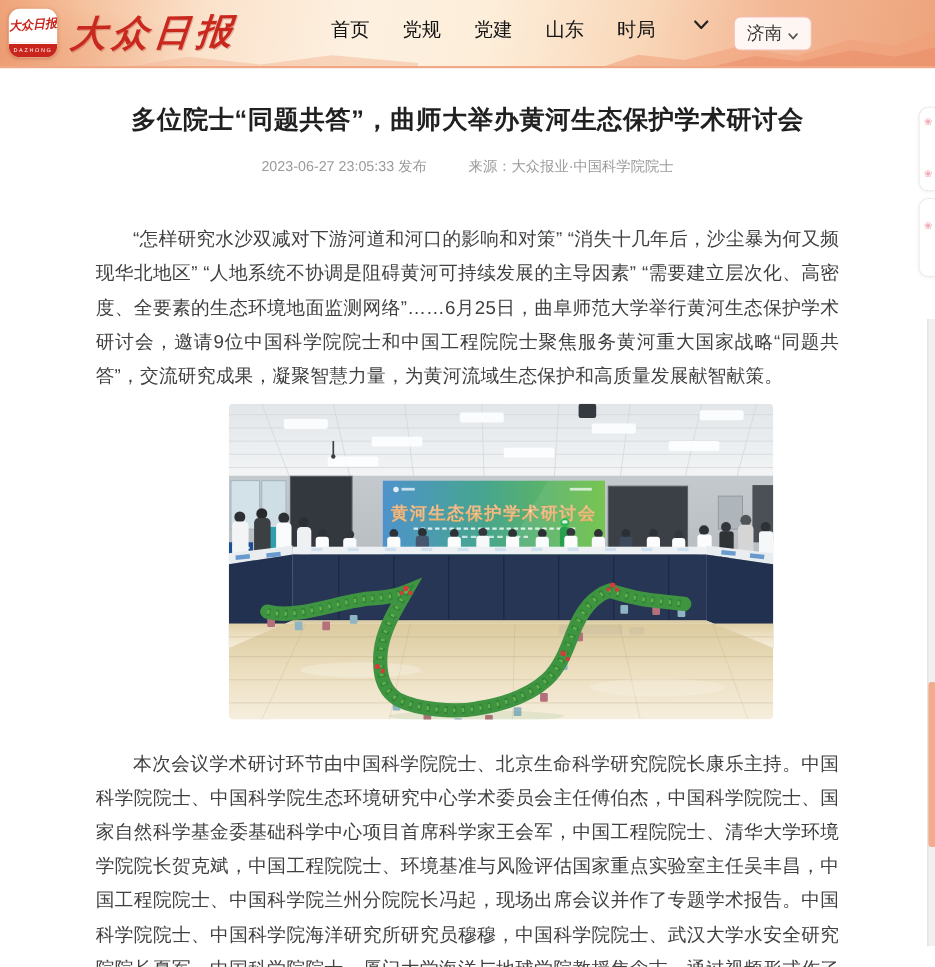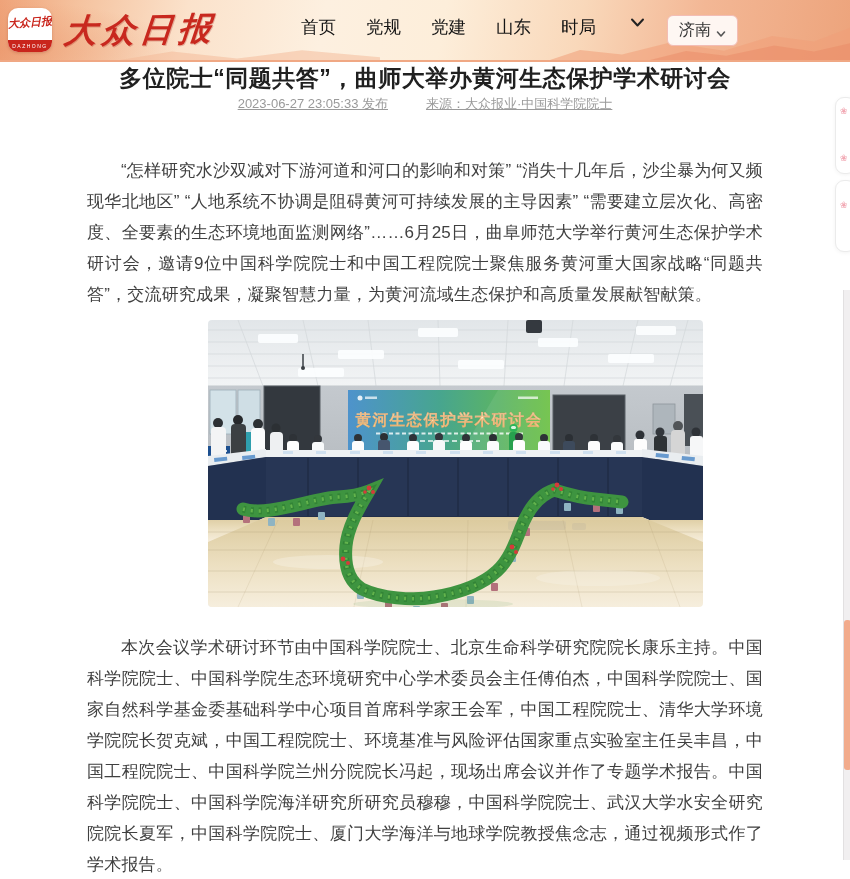--- a/index.html
+++ b/index.html
@@ -39,24 +39,24 @@
   .main-nav{display:flex;margin-left:85px;position:relative;z-index:2;}
   .nav-item{font-size:17.5px;color:#141414;font-weight:500;margin-right:30px;cursor:pointer;white-space:nowrap;}
   .nav-chevron{width:15px;height:15px;margin-left:4px;margin-right:22px;cursor:pointer;display:inline-block;}
   .nav-chevron svg{display:block;}
   .city-btn{display:flex;align-items:center;gap:5px;background:rgba(255,255,255,.88);
     border:1px solid #f3bdb5;border-radius:6px;padding:4px 11px;cursor:pointer;}
   .city-label{font-size:16px;color:#333333;}
   .city-caret{width:10px;height:10px;display:inline-block;}
   
   .content{width:676px;margin:0 auto;}
-  .article-title{font-size:23px;line-height:32px;font-weight:bold;color:#202020;
+  .article-title{margin-top:30px;font-size:23px;line-height:32px;font-weight:bold;color:#202020;
     text-align:center;letter-spacing:.5px;}
-  .meta-row{margin-top:1px;display:flex;justify-content:center;gap:38px;
-    font-size:13px;color:#9a9a9a;text-decoration:underline;}
+  .meta-row{margin-top:18px;display:flex;justify-content:center;gap:38px;
+    font-size:13px;color:#9a9a9a;}
   .para{margin-top:42px;font-size:17px;line-height:31px;color:#404040;
     text-align:justify;text-indent:2em;letter-spacing:.2px;}
   .photo-fig{margin:10px auto 25px auto;width:435px;}
   .photo-fig svg{display:block;border-radius:4px;}
   .para.second{margin-top:0;}
   
   .float-widget{position:absolute;right:-6px;width:21px;background:#ffffff;border:1px solid #ebebeb;
     border-radius:9px;box-shadow:0 1px 4px rgba(0,0,0,.05);z-index:5;cursor:pointer;}
   .float-widget.w1{top:97px;height:77px;}
   .float-widget.w2{top:180px;height:72px;}

